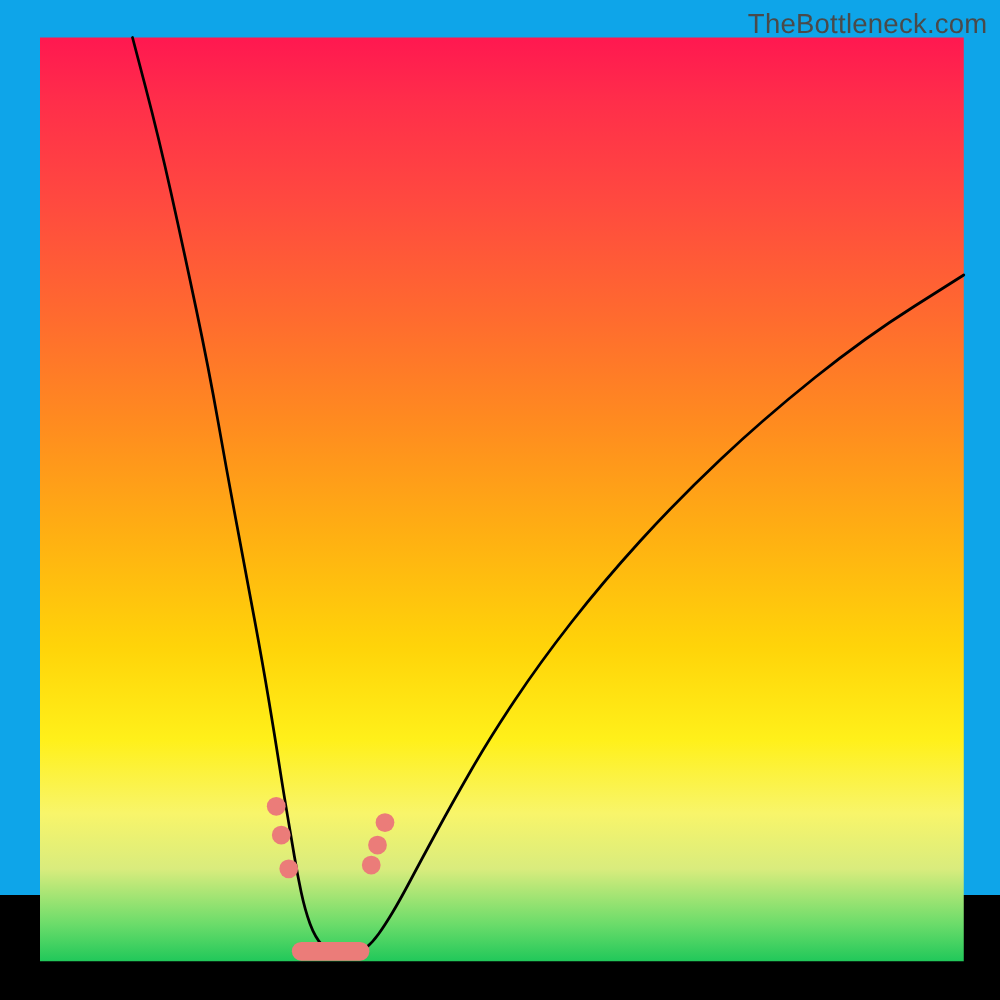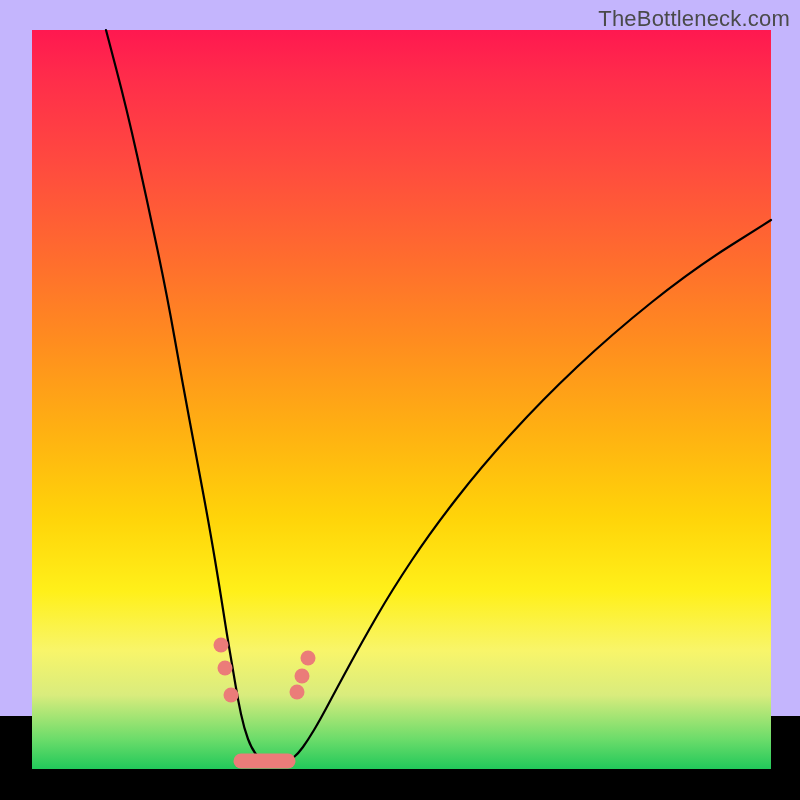--- a/index.html
+++ b/index.html
@@ -10,21 +10,21 @@
     overflow: hidden;
     background: #000;
     font-family: Arial, Helvetica, sans-serif;
   }
   .frame {
     position: absolute;
     top: 0;
     left: 0;
     width: 800px;
     height: 716px;
-    background: #c4b5fd;
+    background: #0ea5e9;
   }
   .plot-area {
     position: absolute;
     left: 32px;
     top: 30px;
     width: 739px;
     height: 739px;
     
     background: linear-gradient(
       to bottom,

